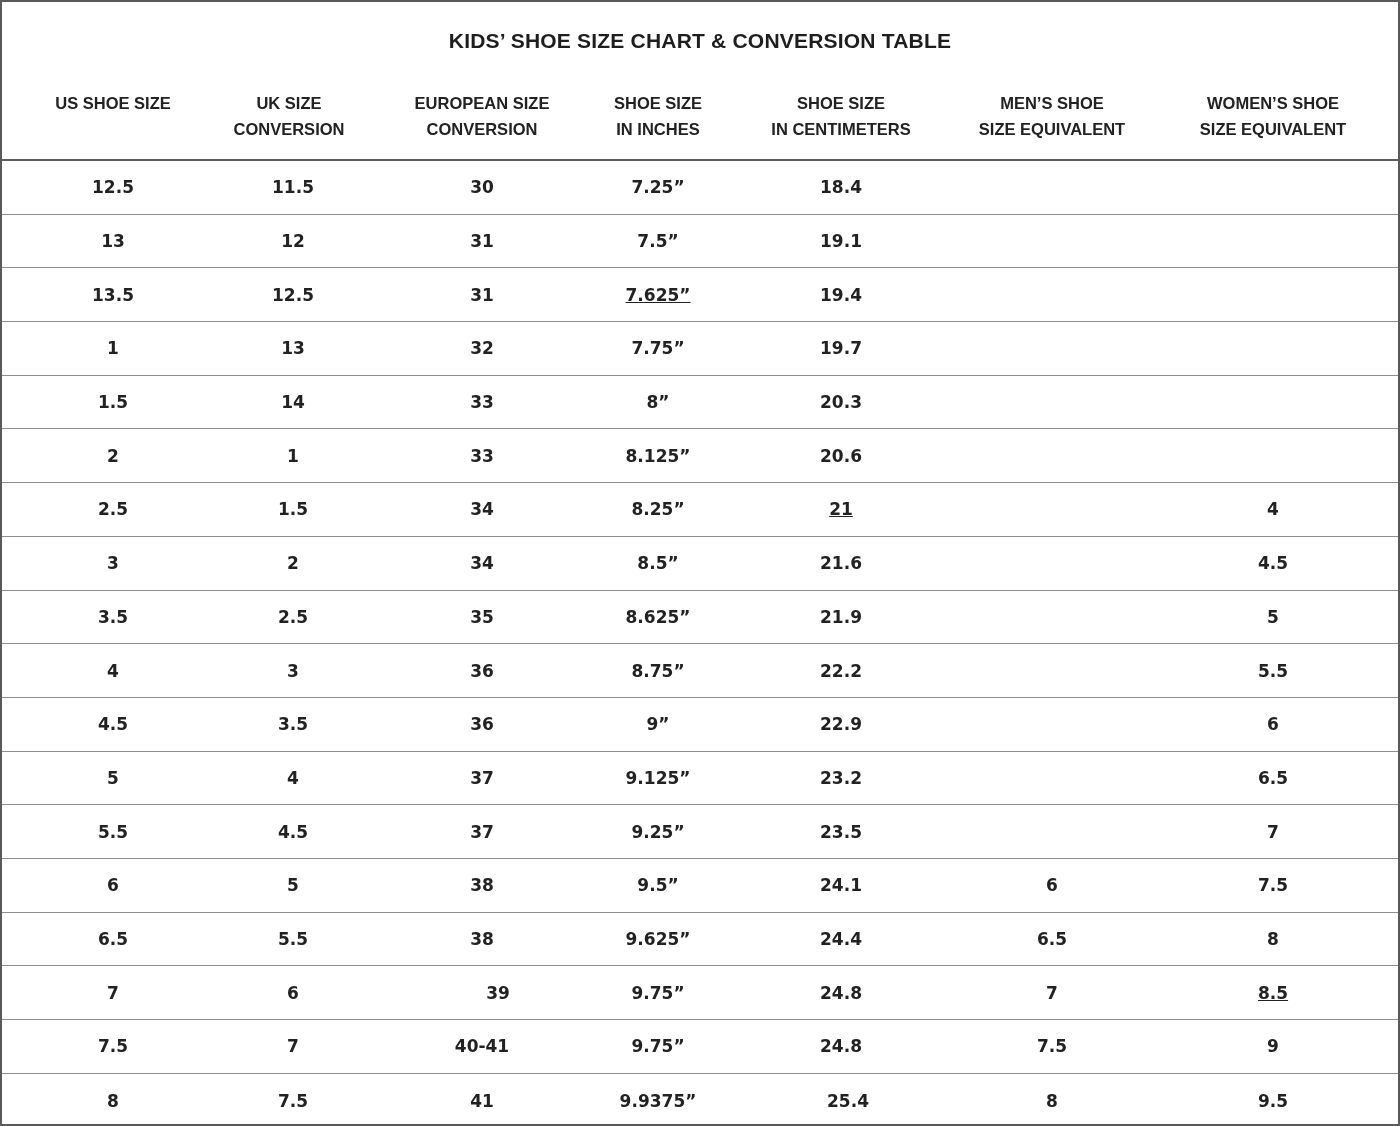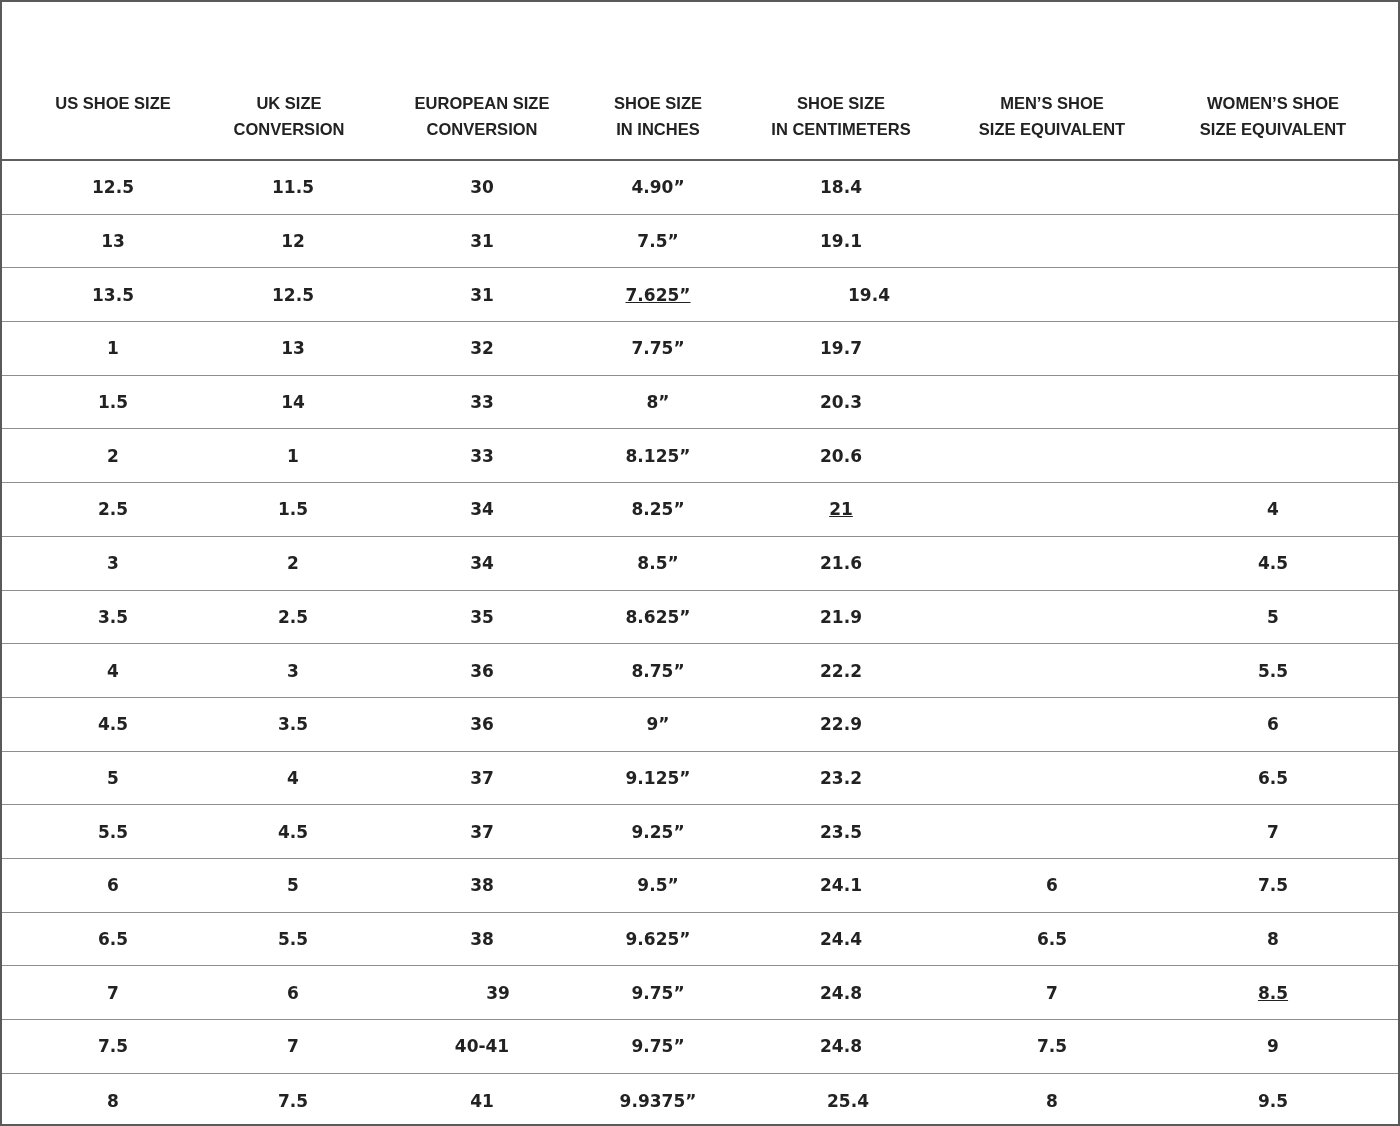--- a/index.html
+++ b/index.html
@@ -32,20 +32,21 @@
     .cell {
       position: absolute; top: 0; height: 100%; display: flex; align-items: center;
       transform: translateX(-50%); font-size: 17px; font-weight: bold; color: #222;
       white-space: nowrap; font-family: "DejaVu Sans", "Liberation Sans", sans-serif;
     }
   </style>
 </head>
 <body>
 
 <div class="frame">
+  <div class="title">KIDS’ SHOE SIZE CHART &amp; CONVERSION TABLE</div>
 
   <div class="head" id="head">
       <div class="hcell" style="left: 111px;">
         <div>US SHOE SIZE</div>
         <div></div>
       </div>
       <div class="hcell" style="left: 287px;">
         <div>UK SIZE</div>
         <div>CONVERSION</div>
       </div>
@@ -70,40 +71,40 @@
         <div>SIZE EQUIVALENT</div>
       </div>
     </div>
   <div class="head-rule"></div>
 
   <div class="rows" id="rows">
       <div class="row">
         <div class="cell" style="left: 111px;">12.5</div>
         <div class="cell" style="left: 291px;">11.5</div>
         <div class="cell" style="left: 480px;">30</div>
-        <div class="cell" style="left: 656px;">4.90”</div>
+        <div class="cell" style="left: 656px;">7.25”</div>
         <div class="cell" style="left: 839px;">18.4</div>
         <div class="cell" style="left: 1050px;"></div>
         <div class="cell" style="left: 1271px;"></div>
       </div>
       <div class="row">
         <div class="cell" style="left: 111px;">13</div>
         <div class="cell" style="left: 291px;">12</div>
         <div class="cell" style="left: 480px;">31</div>
         <div class="cell" style="left: 656px;">7.5”</div>
         <div class="cell" style="left: 839px;">19.1</div>
         <div class="cell" style="left: 1050px;"></div>
         <div class="cell" style="left: 1271px;"></div>
       </div>
       <div class="row">
         <div class="cell" style="left: 111px;">13.5</div>
         <div class="cell" style="left: 291px;">12.5</div>
         <div class="cell" style="left: 480px;">31</div>
         <div class="cell" style="left: 656px; text-decoration: underline;">7.625”</div>
-        <div class="cell" style="left: 839px; margin-left: 28px;">19.4</div>
+        <div class="cell" style="left: 839px;">19.4</div>
         <div class="cell" style="left: 1050px;"></div>
         <div class="cell" style="left: 1271px;"></div>
       </div>
       <div class="row">
         <div class="cell" style="left: 111px;">1</div>
         <div class="cell" style="left: 291px;">13</div>
         <div class="cell" style="left: 480px;">32</div>
         <div class="cell" style="left: 656px;">7.75”</div>
         <div class="cell" style="left: 839px;">19.7</div>
         <div class="cell" style="left: 1050px;"></div>

